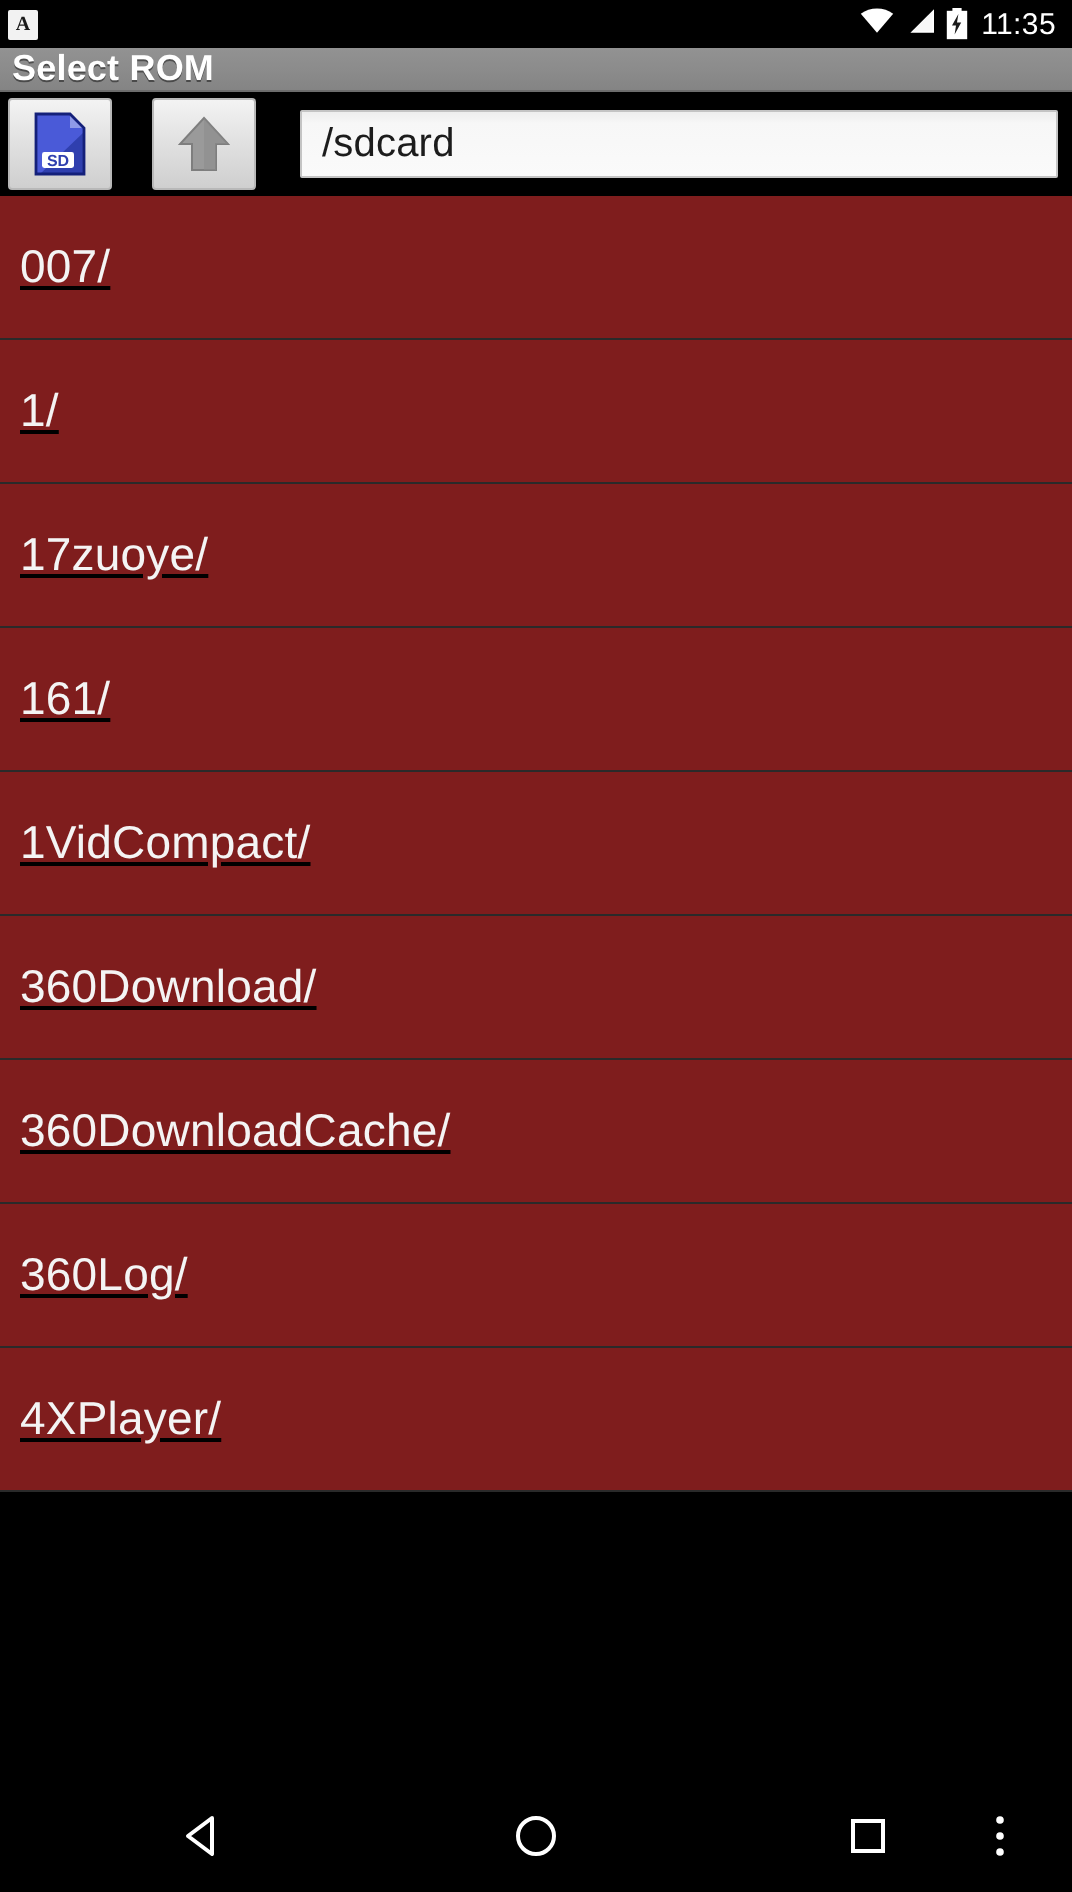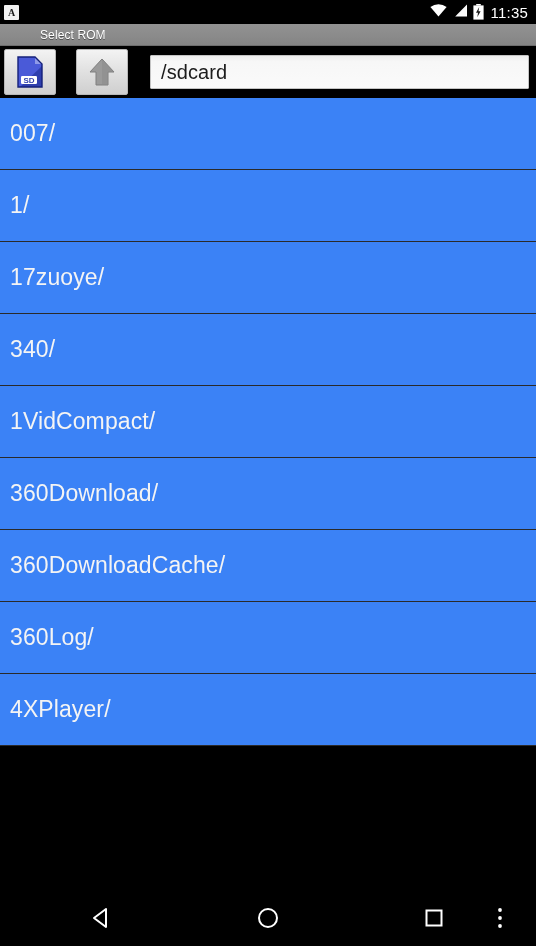--- a/index.html
+++ b/index.html
@@ -73,25 +73,24 @@
     flex: 0 0 22px;
     background: linear-gradient(to bottom, #929292 0%, #8b8b8b 55%, #848484 100%);
     display: flex;
     align-items: center;
     padding-left: 6px;
     box-sizing: border-box;
     border-bottom: 1px solid #6d6d6d;
   }
   .title-text {
     color: #ffffff;
-    font-size: 12px;
-    font-weight: normal;
+    font-size: 18px;
+    font-weight: bold;
     text-shadow: 0 1px 0 rgba(0,0,0,0.45);
     letter-spacing: 0.1px;
-    margin-left: 34px;
   }
 
   
   .toolbar {
     flex: 0 0 52px;
     height: 52px;
     background: #000000;
     display: flex;
     align-items: center;
     padding: 3px 4px 3px 4px;
@@ -139,21 +138,22 @@
     overflow: hidden;
     position: relative;
   }
   .row {
     height: 72px;
     box-sizing: border-box;
     display: flex;
     align-items: center;
     padding-left: 10px;
     border-bottom: 1px solid #2a2a2a;
-    background: #3b82f6;
+    background: #7f1d1d;
+    text-decoration: underline;
   }
   .row-label {
     color: #f4f4f4;
     font-size: 23px;
     letter-spacing: 0.1px;
     line-height: 1;
   }
 
   
   .nav-bar {
@@ -236,21 +236,21 @@
     <div class="row">
       <span class="row-label">007/</span>
     </div>
     <div class="row">
       <span class="row-label">1/</span>
     </div>
     <div class="row">
       <span class="row-label">17zuoye/</span>
     </div>
     <div class="row">
-      <span class="row-label">340/</span>
+      <span class="row-label">161/</span>
     </div>
     <div class="row">
       <span class="row-label">1VidCompact/</span>
     </div>
     <div class="row">
       <span class="row-label">360Download/</span>
     </div>
     <div class="row">
       <span class="row-label">360DownloadCache/</span>
     </div>

